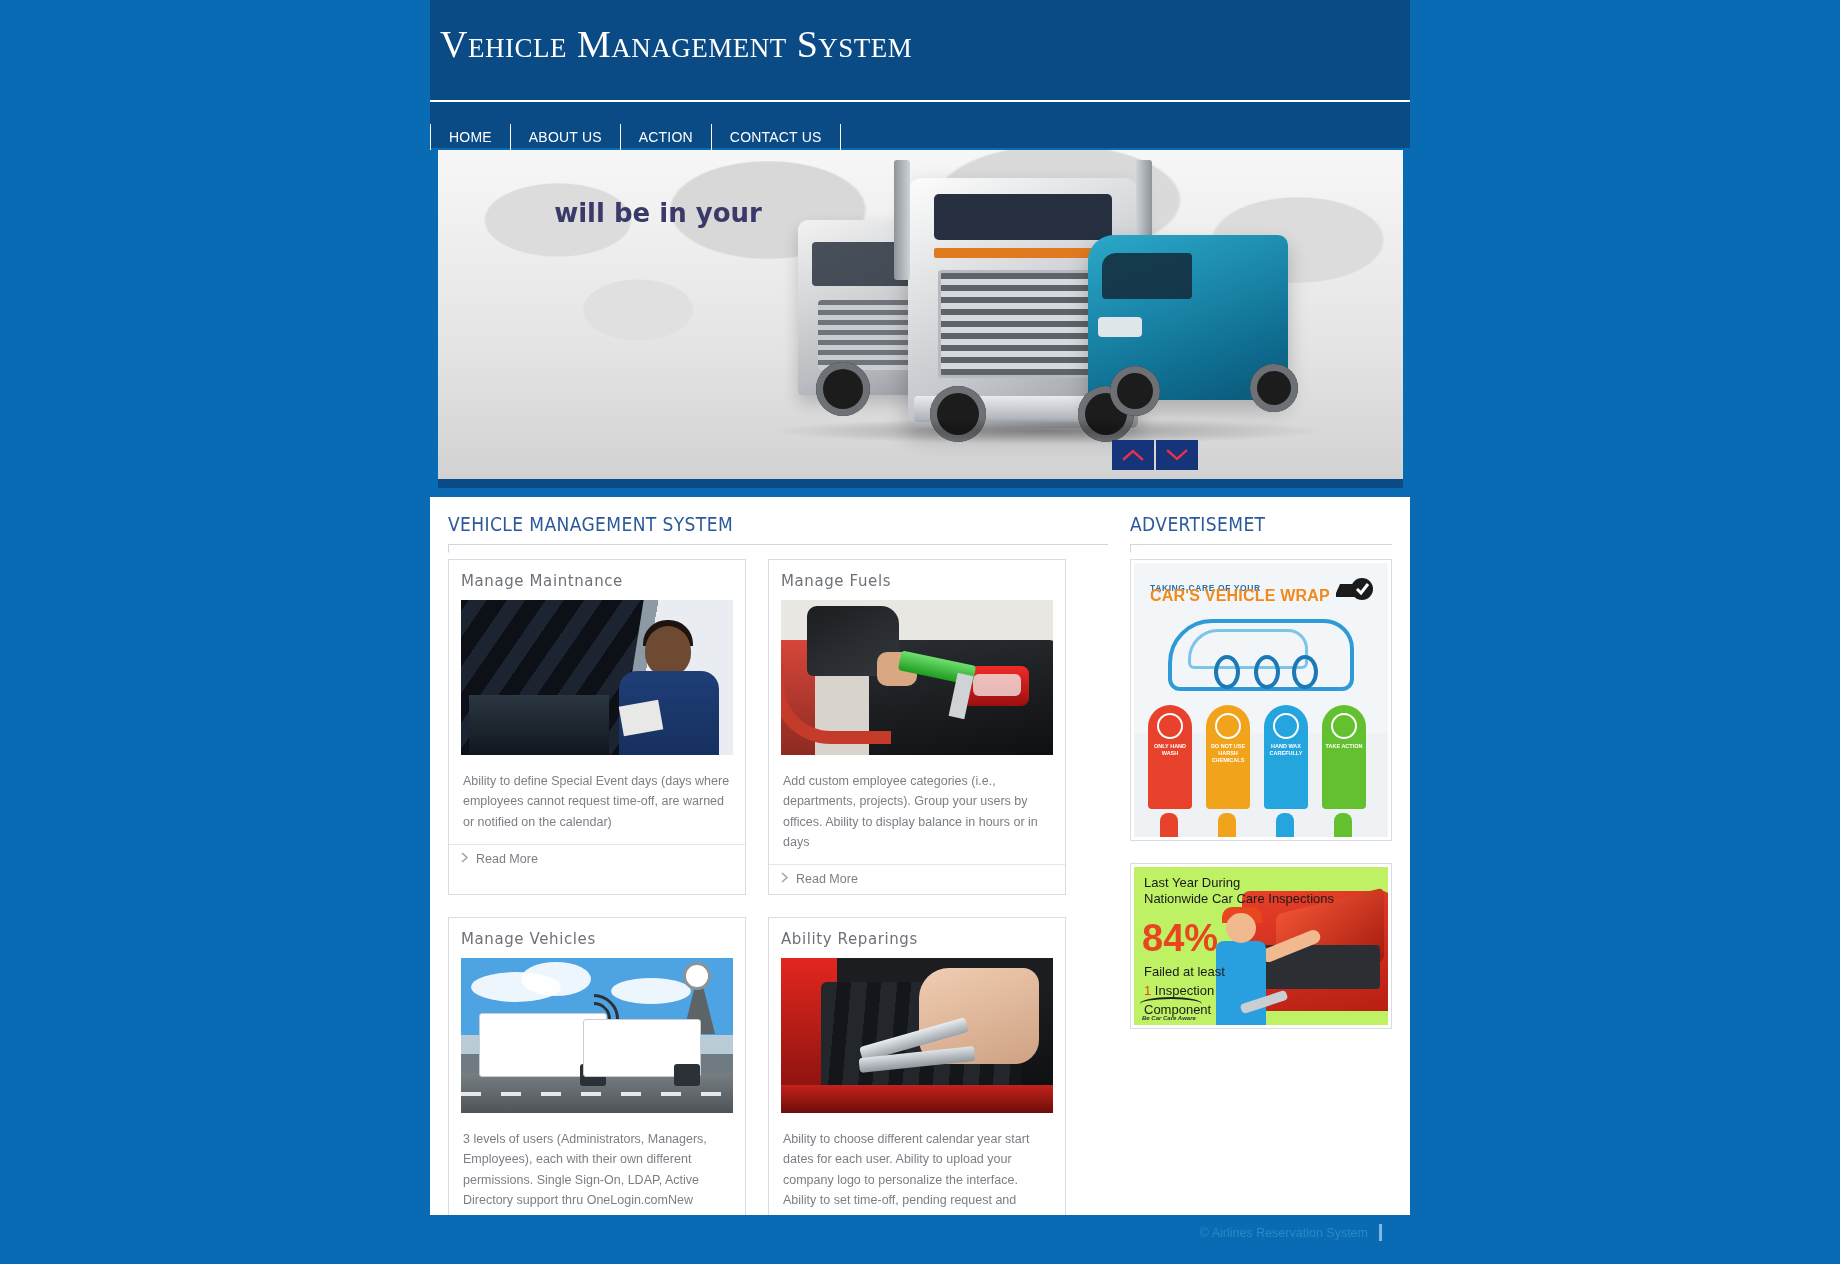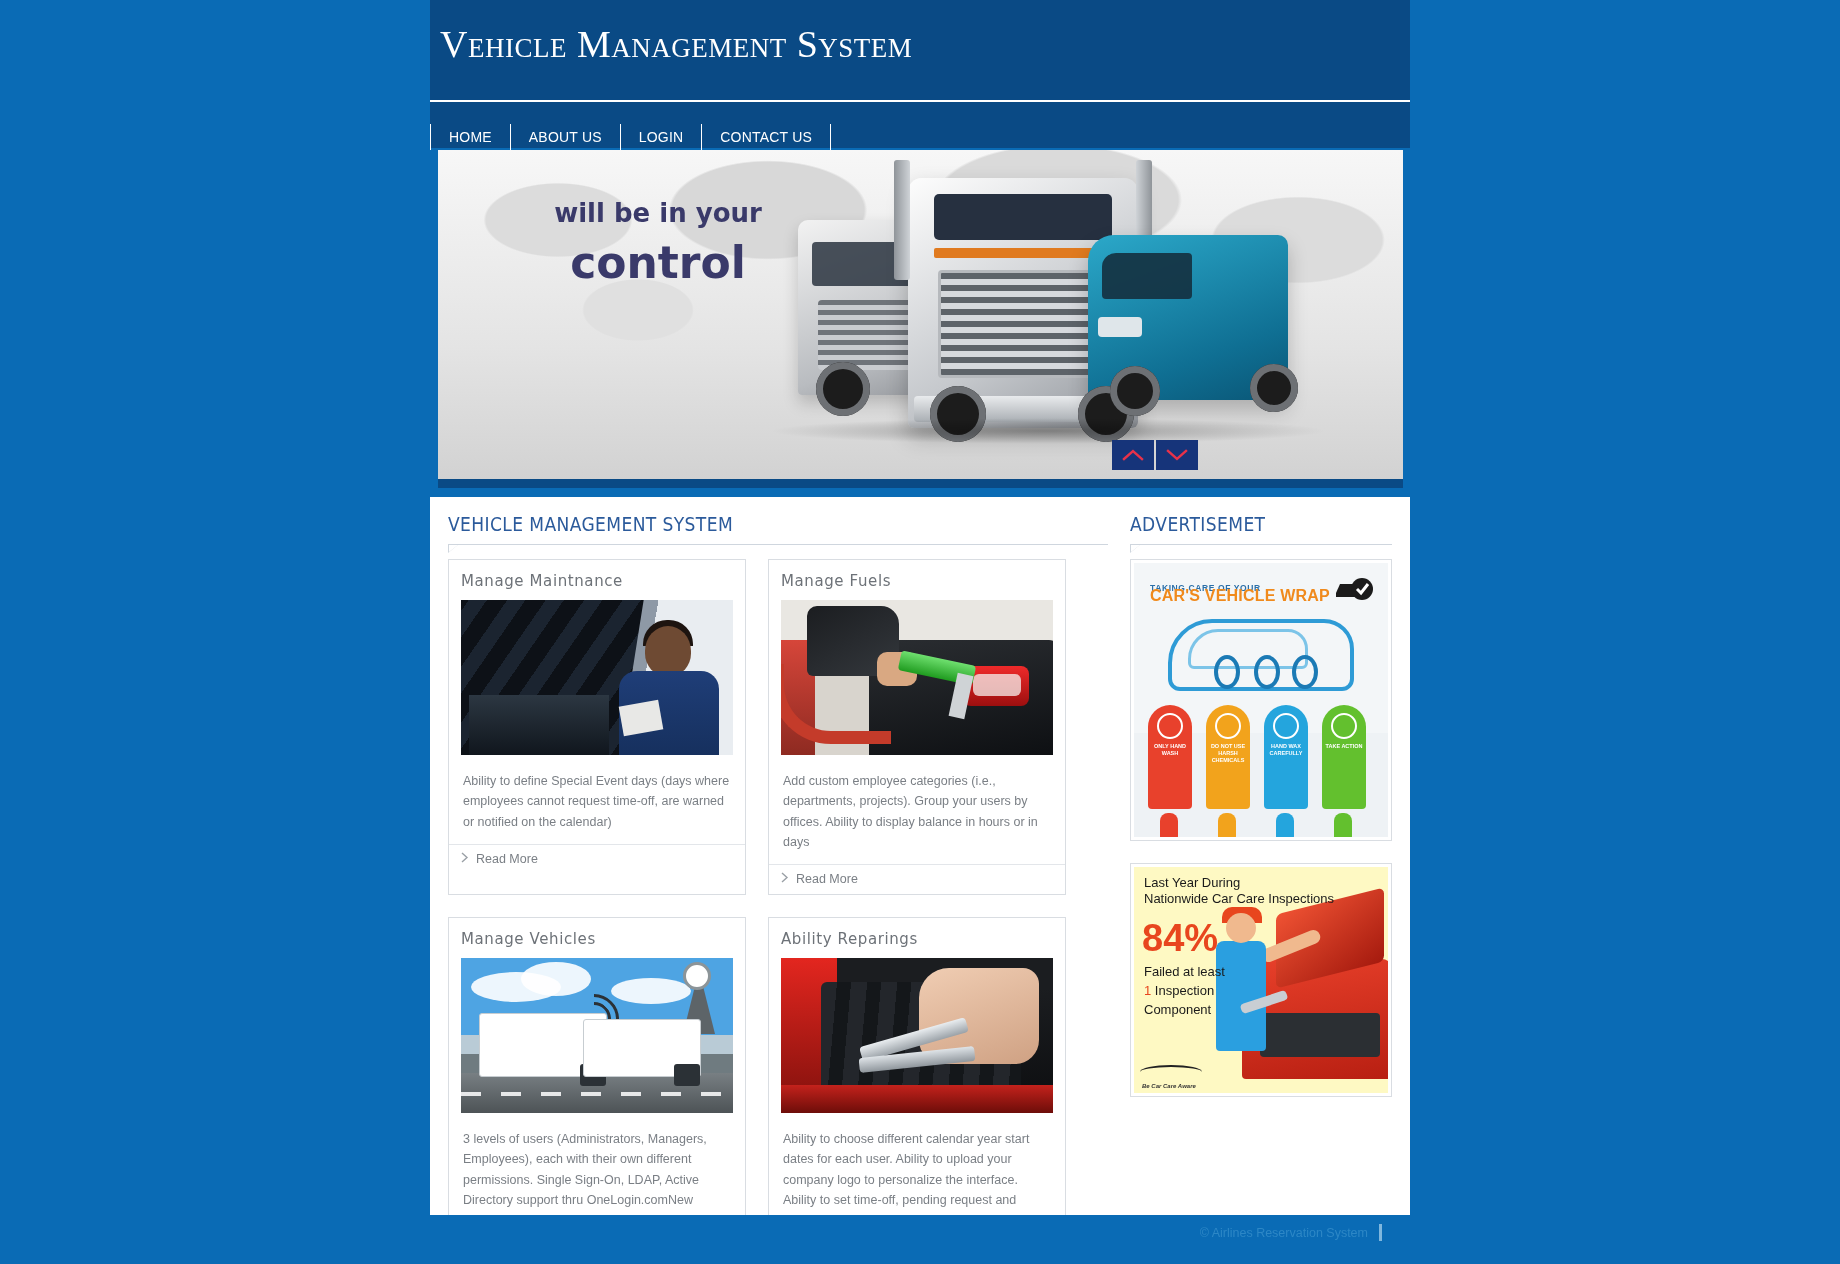--- a/index.html
+++ b/index.html
@@ -350,21 +350,21 @@
   .ad1 .p3 { left:130px; background:#24a5dd; }
   .ad1 .p4 { left:188px; background:#63c02e; }
   .ad1 .pcirc { position:absolute; top:8px; left:9px; width:26px; height:26px;
     border-radius:50%; border:2px solid #ffffff; }
   .ad1 .ptxt { position:absolute; top:38px; left:3px; width:38px; text-align:center;
     color:#fff; font-size:5.5px; font-weight:bold; line-height:1.25; }
   .ad1 .fingers { position:absolute; top:250px; left:0; width:100%; height:26px; }
   .ad1 .fg { position:absolute; width:18px; height:26px; border-radius:8px 8px 3px 3px; }
 
   
-  .ad2 { height: 226px; background: #fef9c3; }
+  .ad2 { height: 158px; background: #bef264; }
   .ad2 .h1 { position:absolute; left:10px; top:8px; color:#1a1a1a; font-size:13px; line-height:1.25; }
   .ad2 .pct { position:absolute; left:8px; top:52px; color:#e8461e; font-size:38px; font-weight:bold; line-height:1; }
   .ad2 .sub { position:absolute; left:10px; top:96px; color:#1a1a1a; font-size:13px; line-height:1.45; }
   .ad2 .sub .one { color:#e8461e; }
   .ad2 .car { position:absolute; right:-4px; bottom:14px; width:150px; height:120px;
     background: linear-gradient(170deg,#e8402a,#b81f12); border-radius: 8px 10px 4px 4px; }
   .ad2 .hood { position:absolute; right:4px; top:34px; width:108px; height:74px;
     background: linear-gradient(150deg,#ef5233,#a51a0e); transform: skewY(-14deg); border-radius:6px; }
   .ad2 .engbay { position:absolute; right:8px; bottom:36px; width:120px; height:44px;
     background:#2b2f33; border-radius:4px; }
@@ -400,31 +400,30 @@
 
 <div id="page">
 
   <div class="header-band"></div>
   <div class="site-title">Vehicle Management System</div>
 
   <div class="nav-band">
     <div class="nav-list">
       <div class="nav-item">HOME</div>
       <div class="nav-item">ABOUT US</div>
-      <div class="nav-item">LOGIN</div>
+      <div class="nav-item">ACTION</div>
       <div class="nav-item">CONTACT US</div>
     </div>
   </div>
 
   <div class="slider">
     <div class="slider-map"></div>
 
     <div class="slide-text">
       <div class="slide-l2">will be in your</div>
-      <div class="slide-l3">control</div>
     </div>
 
     <div class="truck truck-a">
       <div class="win"></div>
         <div class="grill"></div>
     </div>
     <div class="truck truck-b">
       <div class="stack"></div>
         <div class="stack2"></div>
       <div class="win"></div>

